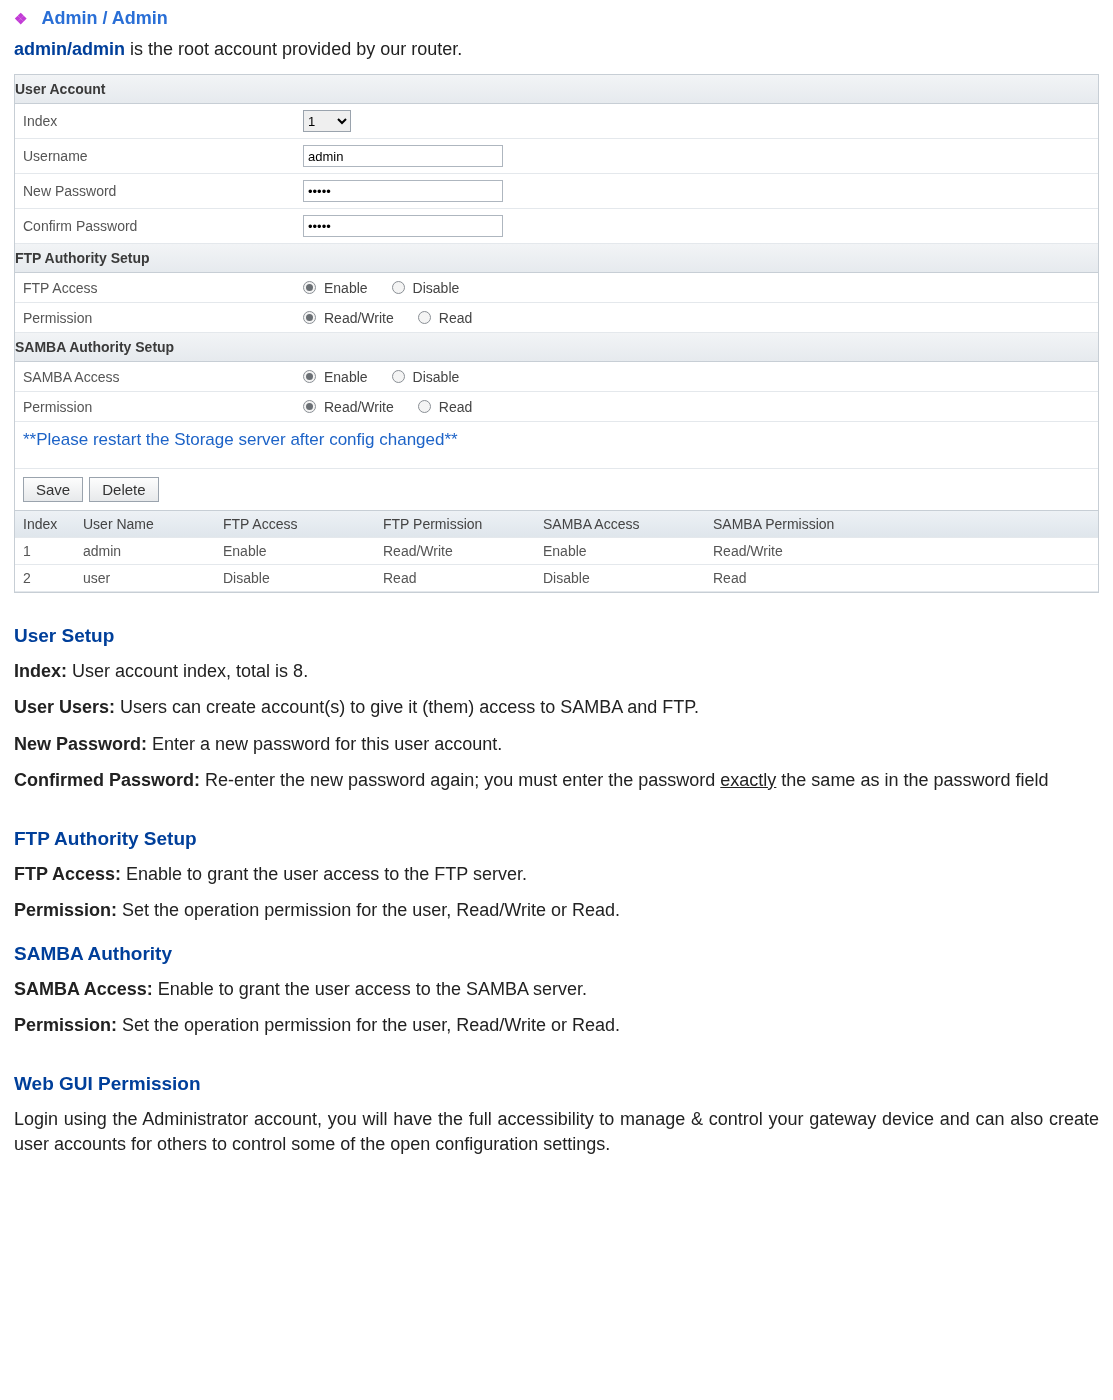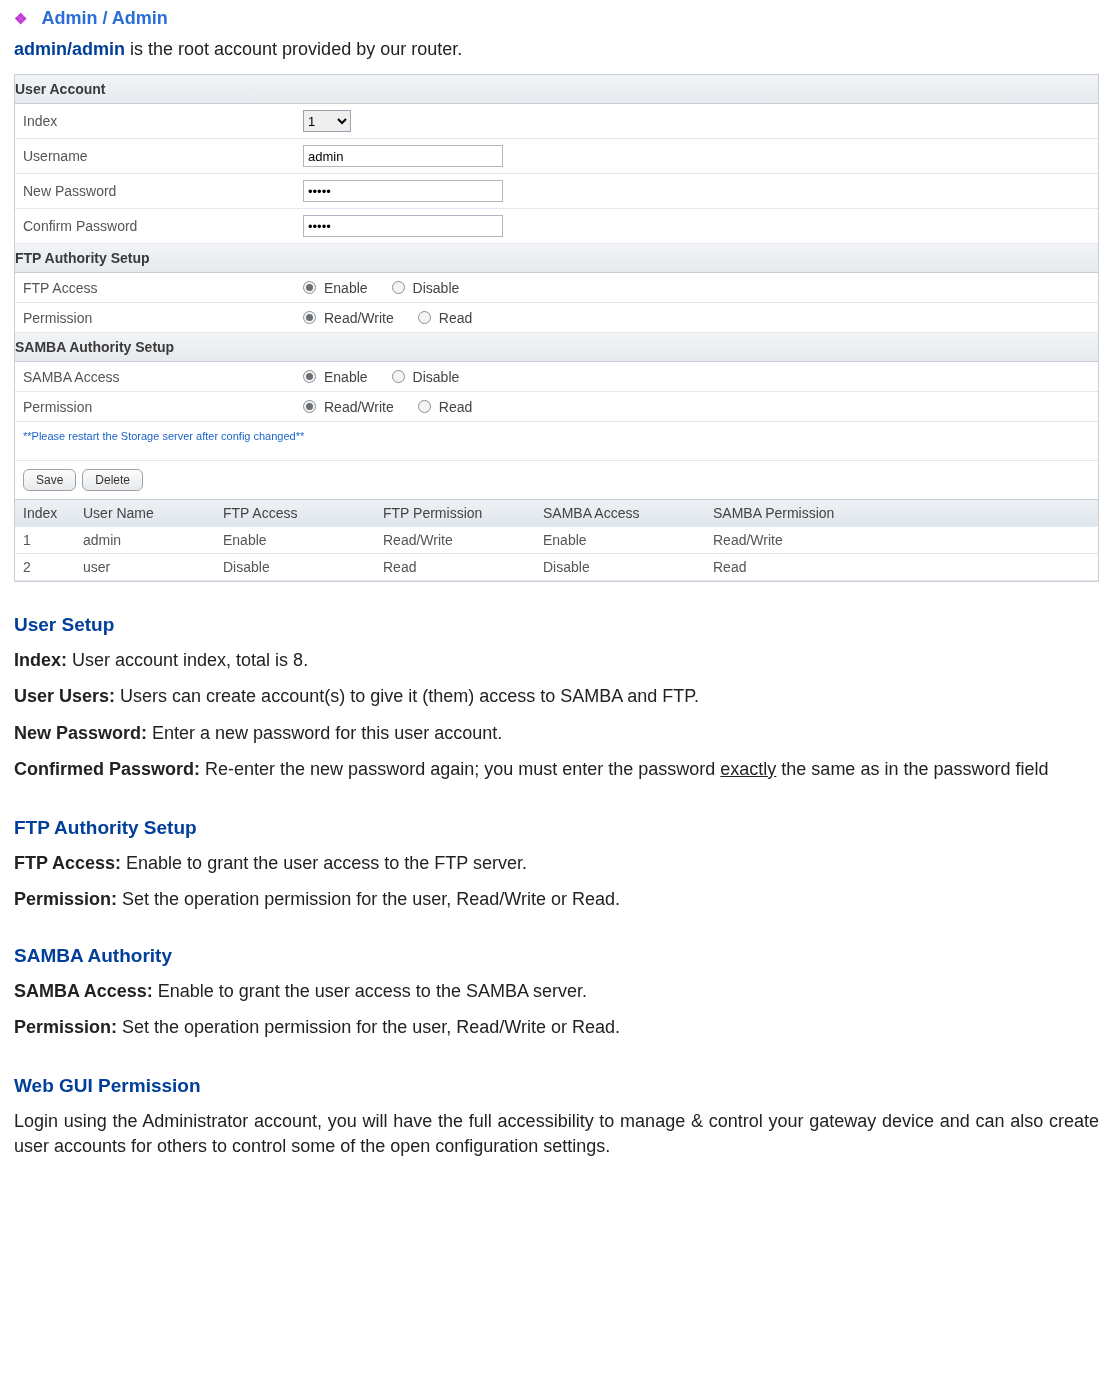--- a/index.html
+++ b/index.html
@@ -110,37 +110,37 @@
       background: #f4f4f4;
     }
     .radio-dot.checked::after {
       content: "";
       width: 7px; height: 7px;
       background: #6a6f74;
       border-radius: 50%;
     }
     .restart-note {
       color: #1d63c7;
-      font-size: 11px;
+      font-size: 17px;
       padding: 8px 8px 18px 8px;
       border-bottom: 1px solid #e4e8ec;
     }
     .btn-row {
       padding: 8px;
       border-bottom: 1px solid #c7ced5;
       display: flex;
       gap: 6px;
     }
     .btn {
       background: linear-gradient(#fdfdfd, #e7e9eb);
       border: 1px solid #9aa3ad;
       padding: 3px 12px;
-      font-size: 12px;
+      font-size: 15px;
       color: #333;
-      border-radius: 6px;
+      border-radius: 0;
     }
     .listing-header, .listing-row {
       display: grid;
       grid-template-columns: 60px 140px 160px 160px 170px 1fr;
       padding: 5px 8px;
       border-bottom: 1px solid #e4e8ec;
       color: #555;
     }
     .listing-header {
       background: linear-gradient(#edf1f5, #dfe6ec);
@@ -298,18 +298,18 @@
 <div class="doc-heading">User Setup</div>
 <p class="doc-line"><span class="label">Index:</span><span> User account index, total is 8.</span></p>
 <p class="doc-line"><span class="label">User Users:</span><span> Users can create account(s) to give it (them) access to SAMBA and FTP.</span></p>
 <p class="doc-line"><span class="label">New Password:</span><span> Enter a new password for this user account.</span></p>
 <p class="doc-line"><span class="label">Confirmed Password:</span><span> Re-enter the new password again; you must enter the password </span><span class="underline">exactly</span><span> the same as in the password field</span></p>
 
 <div class="doc-heading" style="margin-top:36px">FTP Authority Setup</div>
 <p class="doc-line"><span class="label">FTP Access:</span><span> Enable to grant the user access to the FTP server.</span></p>
 <p class="doc-line"><span class="label">Permission:</span><span> Set the operation permission for the user, Read/Write or Read.</span></p>
 
-<div class="doc-heading" style="margin-top:33px">SAMBA Authority</div>
+<div class="doc-heading" style="margin-top:20px">SAMBA Authority</div>
 <p class="doc-line"><span class="label">SAMBA Access:</span><span> Enable to grant the user access to the SAMBA server.</span></p>
 <p class="doc-line"><span class="label">Permission:</span><span> Set the operation permission for the user, Read/Write or Read.</span></p>
 
 <div class="doc-heading" style="margin-top:36px">Web GUI Permission</div>
 <p class="doc-line justify">Login using the Administrator account, you will have the full accessibility to manage &amp; control your gateway device and can also create user accounts for others to control some of the open configuration settings.</p>
 
 </body></html>

